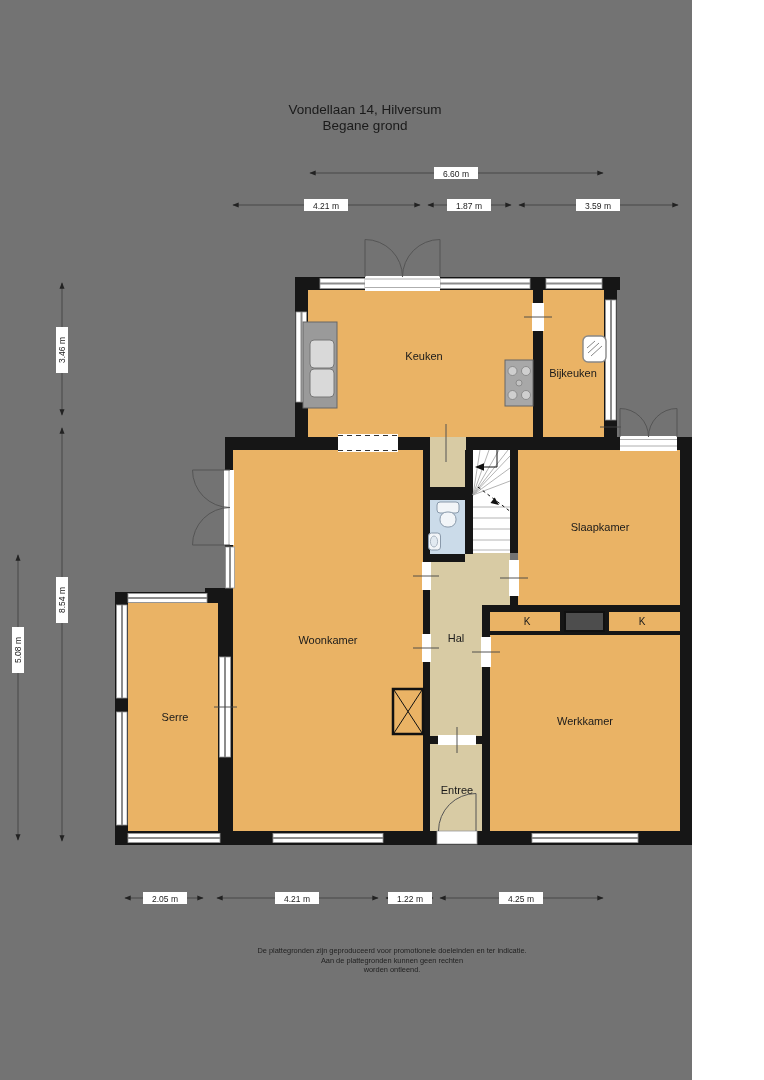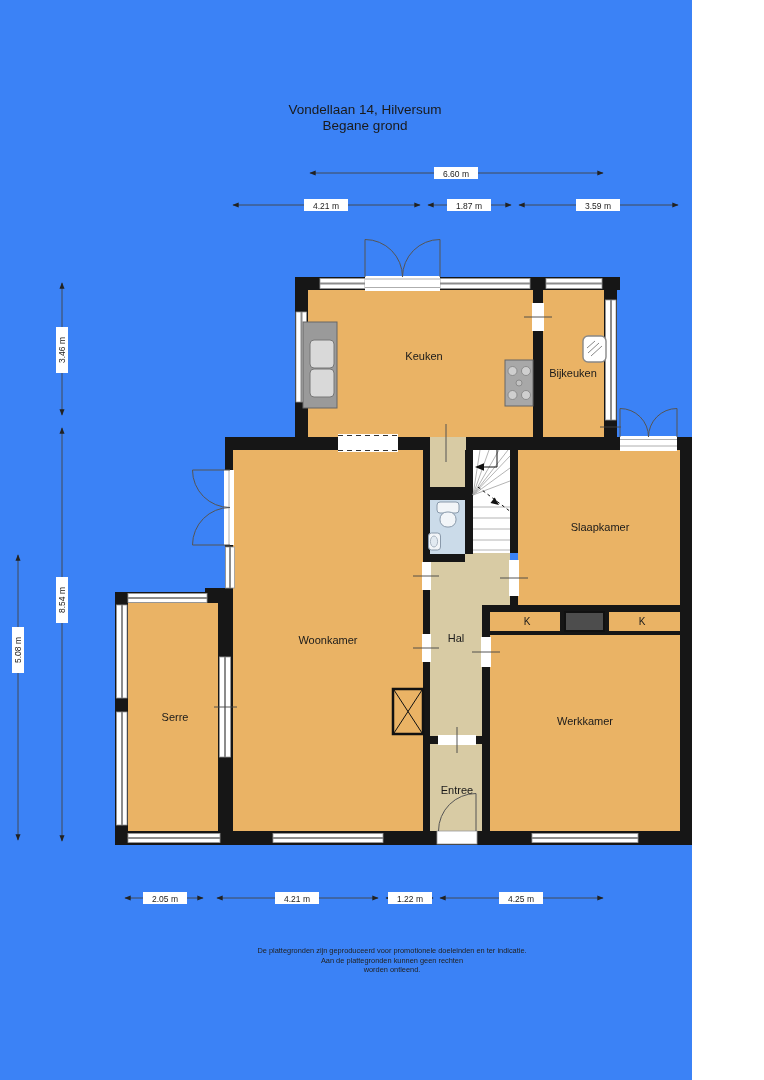--- a/index.html
+++ b/index.html
@@ -1,21 +1,21 @@
 <!DOCTYPE html>
 <html style="--room: #EAB365; --hall: #D8CBA4; --wet: #CBDBE9; --wall: #161616; --window: #8C8C8C; --fixture: #9A9A9A; --fixture_light: #D9D9D9; --chimney: #4D4D4D; --dim: #444444; --text: #1A1A1A;"><head>
 <meta charset="utf-8">
 <style>
   :root{
     --room:#EAB365; --hall:#D8CBA4; --wet:#CBDBE9; --wall:#161616;
     --window:#8C8C8C; --fixture:#9A9A9A; --fixture_light:#D9D9D9;
     --chimney:#4D4D4D; --dim:#444444; --text:#1A1A1A;
   }
   html,body{margin:0;padding:0;background:#fff;}
-  .page{width:692px;height:1080px;position:relative;background:#3b82f6;overflow:hidden;}
+  .page{width:692px;height:1080px;position:relative;background:#737373;overflow:hidden;}
   svg{position:absolute;left:0;top:0;}
   svg text{font-family:"Liberation Sans","DejaVu Sans",sans-serif;fill:var(--text);}
   .title-line{font-size:13.5px;text-anchor:middle;}
   .room-label{font-size:11px;text-anchor:middle;}
   .k-label{font-size:10px;text-anchor:middle;}
   .dim-label{font-size:8.5px;text-anchor:middle;fill:#222;}
   .footer-line{font-size:7.4px;text-anchor:middle;fill:#222;}
   .wall{fill:var(--wall);}
   .dimline{stroke:var(--dim);stroke-width:0.9;fill:none;}
   .labelbg{fill:#fff;}

